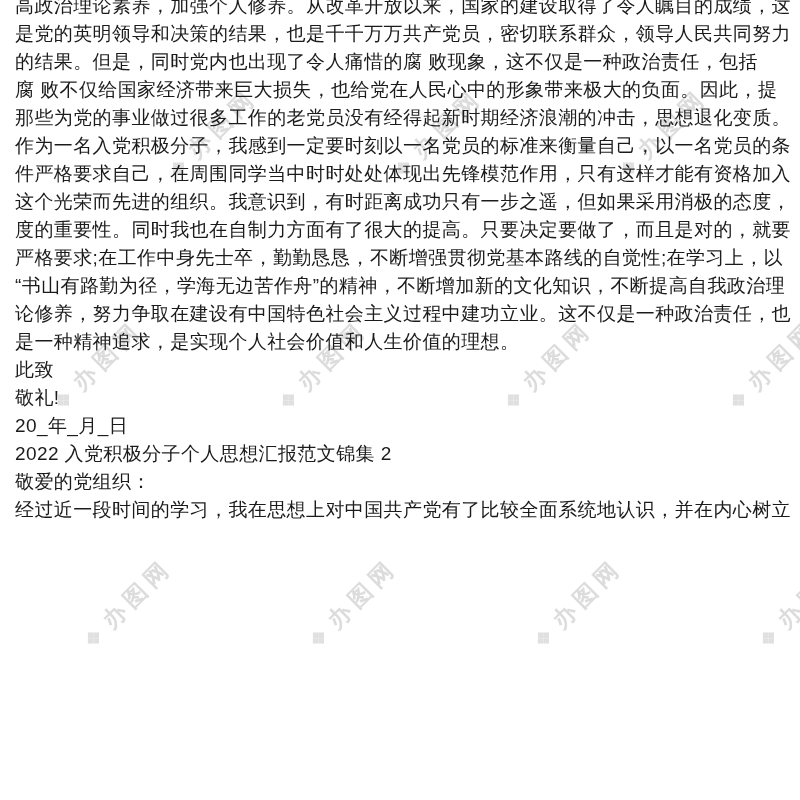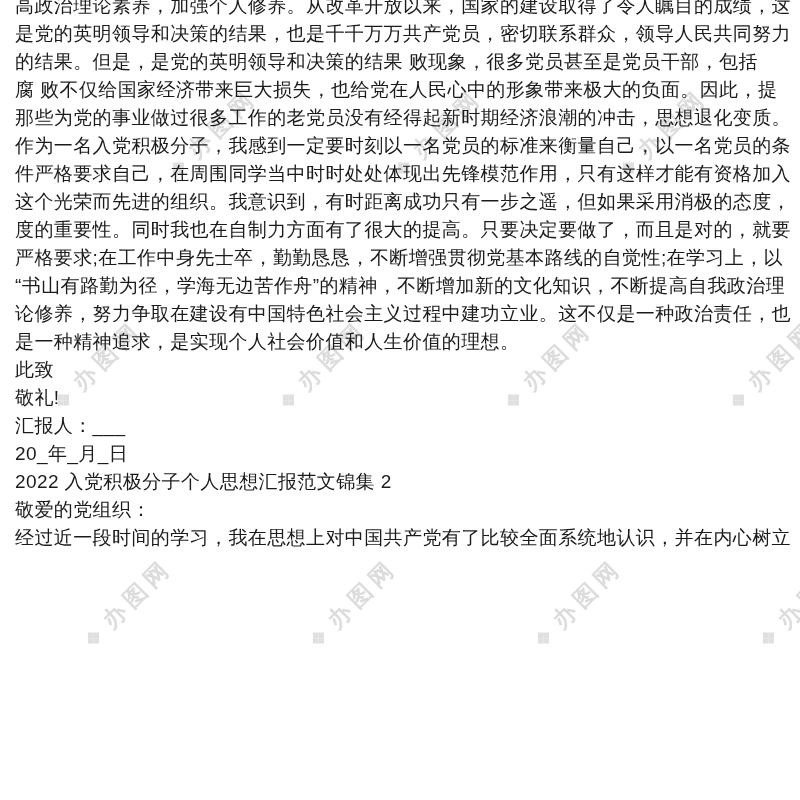--- a/index.html
+++ b/index.html
@@ -67,42 +67,41 @@
       <div class="watermark" style="left: 715px; top: 350px;"><span class="wm-logo">❖</span><span>办图网</span></div>
       <div class="watermark" style="left: 70px; top: 588px;"><span class="wm-logo">❖</span><span>办图网</span></div>
       <div class="watermark" style="left: 295px; top: 588px;"><span class="wm-logo">❖</span><span>办图网</span></div>
       <div class="watermark" style="left: 520px; top: 588px;"><span class="wm-logo">❖</span><span>办图网</span></div>
       <div class="watermark" style="left: 745px; top: 588px;"><span class="wm-logo">❖</span><span>办图网</span></div>
     </div>
   <div class="doc">
       <div class="para">
         <div class="line">高政治理论素养，加强个人修养。从改革开放以来，国家的建设取得了令人瞩目的成绩，这</div>
         <div class="line">是党的英明领导和决策的结果，也是千千万万共产党员，密切联系群众，领导人民共同努力</div>
-        <div class="line">的结果。但是，是党的英明领导和决策的结果 败现象，很多党员甚至是党员干部，包括</div>
+        <div class="line">的结果。但是，同时党内也出现了令人痛惜的腐 败现象，这不仅是一种政治责任，包括</div>
         <div class="line">腐 败不仅给国家经济带来巨大损失，也给党在人民心中的形象带来极大的负面。因此，提</div>
         <div class="line">那些为党的事业做过很多工作的老党员没有经得起新时期经济浪潮的冲击，思想退化变质。</div>
       </div>
       <div class="para">
         <div class="line">作为一名入党积极分子，我感到一定要时刻以一名党员的标准来衡量自己，以一名党员的条</div>
         <div class="line">件严格要求自己，在周围同学当中时时处处体现出先锋模范作用，只有这样才能有资格加入</div>
         <div class="line">这个光荣而先进的组织。我意识到，有时距离成功只有一步之遥，但如果采用消极的态度，</div>
         <div class="line">度的重要性。同时我也在自制力方面有了很大的提高。只要决定要做了，而且是对的，就要</div>
       </div>
       <div class="para">
         <div class="line">严格要求;在工作中身先士卒，勤勤恳恳，不断增强贯彻党基本路线的自觉性;在学习上，以</div>
         <div class="line">“书山有路勤为径，学海无边苦作舟”的精神，不断增加新的文化知识，不断提高自我政治理</div>
         <div class="line">论修养，努力争取在建设有中国特色社会主义过程中建功立业。这不仅是一种政治责任，也</div>
         <div class="line">是一种精神追求，是实现个人社会价值和人生价值的理想。</div>
       </div>
       <div class="para">
         <div class="line">此致</div>
         <div class="line">敬礼!</div>
       </div>
       <div class="para">
-        <div class="line">汇报人：___</div>
         <div class="line">20_年_月_日</div>
       </div>
       <div class="para">
         <div class="line">2022 入党积极分子个人思想汇报范文锦集 2</div>
       </div>
       <div class="para">
         <div class="line">敬爱的党组织：</div>
       </div>
       <div class="para">
         <div class="line">经过近一段时间的学习，我在思想上对中国共产党有了比较全面系统地认识，并在内心树立</div>

